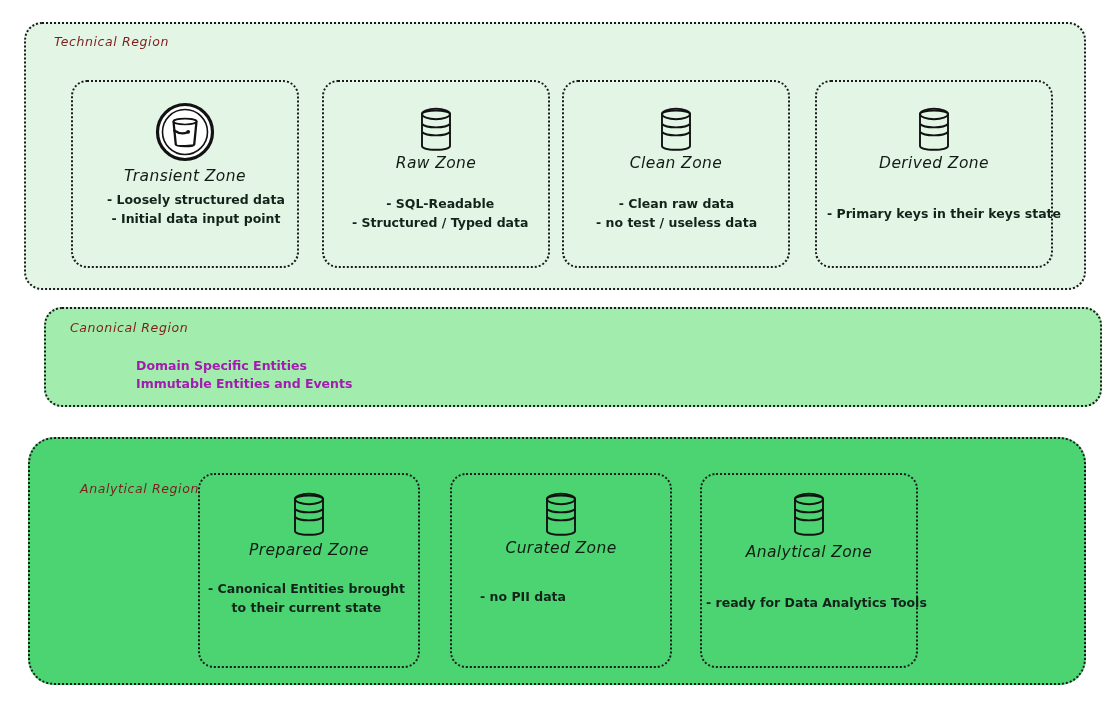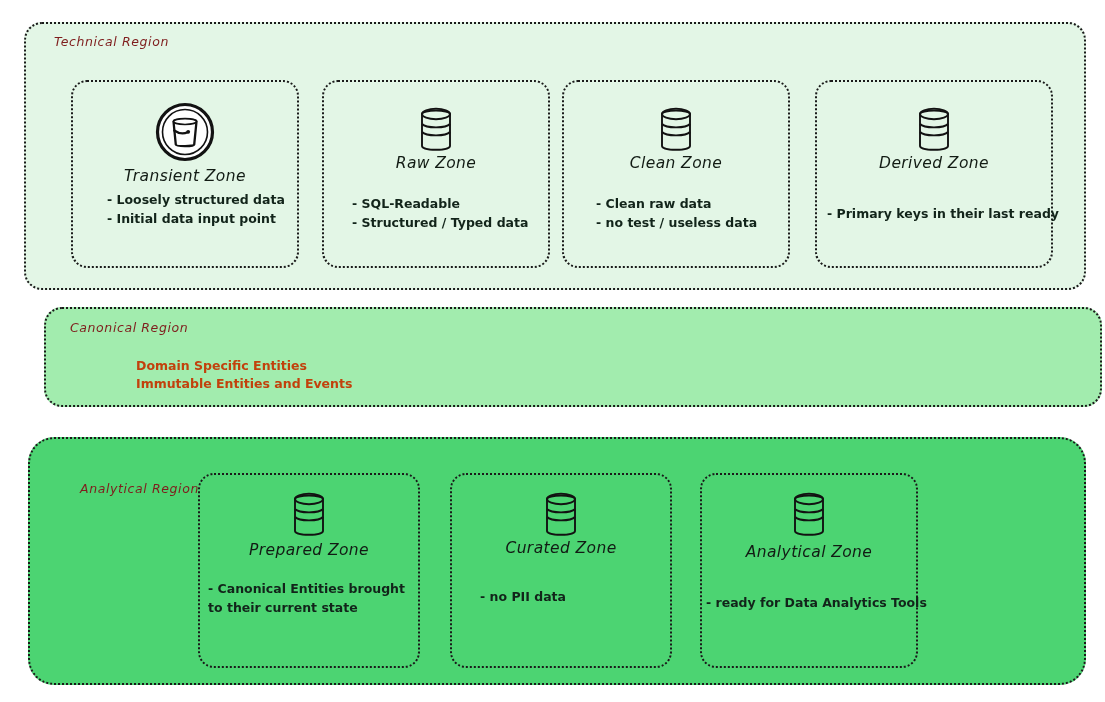--- a/index.html
+++ b/index.html
@@ -69,21 +69,21 @@
   #region-analytical .region-title { left: 50px; top: 22px; margin-top: 20px; }
 
   .region-body {
     position: absolute;
     left: 90px;
     top: 48px;
     font-family: "DejaVu Sans", sans-serif;
     font-size: 12.5px;
     font-weight: bold;
     line-height: 18px;
-    color: #c2410c;
+    color: #a21caf;
     white-space: nowrap;
   }
 
   
   .zone {
     position: absolute;
     box-sizing: border-box;
     border: 2.5px dotted #1a1a1a;
     border-radius: 16px;
     background: transparent;
@@ -109,21 +109,21 @@
   }
   .zone-lines {
     position: absolute;
     font-family: "DejaVu Sans", sans-serif;
     font-size: 12.5px;
     font-weight: bold;
     line-height: 19px;
     color: #12241a;
     white-space: nowrap;
   }
-  .zone-lines div { white-space: nowrap; }
+  .zone-lines div { white-space: nowrap; text-align: center; }
 
   
   #zone-transient { left: 71px;  top: 80px; width: 228px; height: 188px; }
   #zone-raw       { left: 322px; top: 80px; width: 228px; height: 188px; }
   #zone-clean     { left: 562px; top: 80px; width: 228px; height: 188px; }
   #zone-derived   { left: 815px; top: 80px; width: 238px; height: 188px; }
 
   #zone-transient .zone-icon  { top: 18px; }
   #zone-raw .zone-icon        { top: 22px; }
   #zone-clean .zone-icon      { top: 22px; }
@@ -221,21 +221,21 @@
     <div class="zone-icon">
       <svg width="46" height="54" viewBox="0 0 46 54">
         <path d="M9 10 C9 5.5 37 5.5 37 10 L37 42 C37 47 9 47 9 42 Z" fill="none" stroke="#121212" stroke-width="1.9"></path>
         <ellipse cx="23" cy="10" rx="14" ry="5.2" fill="none" stroke="#121212" stroke-width="1.9"></ellipse>
         <path d="M9 20 C13 24.5 33 24.5 37 20" fill="none" stroke="#121212" stroke-width="1.9"></path>
         <path d="M9 28 C13 32.5 33 32.5 37 28" fill="none" stroke="#121212" stroke-width="1.9"></path>
       </svg>
     </div>
     <div class="zone-title">Derived Zone</div>
     <div class="zone-lines">
-      <div>- Primary keys in their last ready</div>
+      <div>- Primary keys in their keys state</div>
     </div>
   </div>
 
   <div class="region" id="region-canonical">
     <div class="region-title">Canonical Region</div>
     <div class="region-body">
       <div>Domain Specific Entities</div>
       <div>Immutable Entities and Events</div>
     </div>
   </div>

